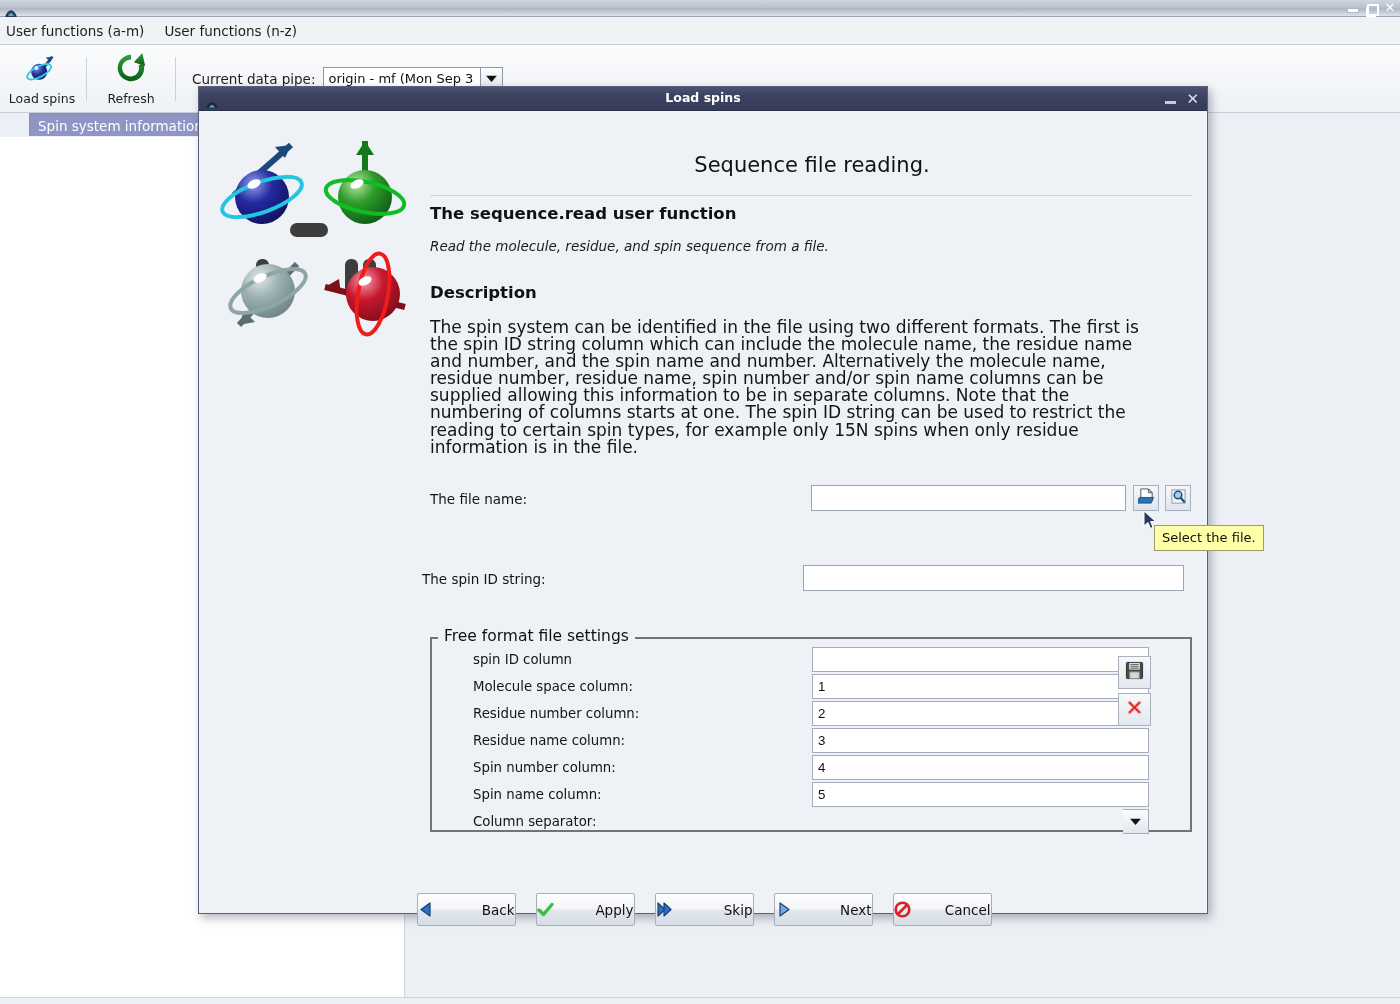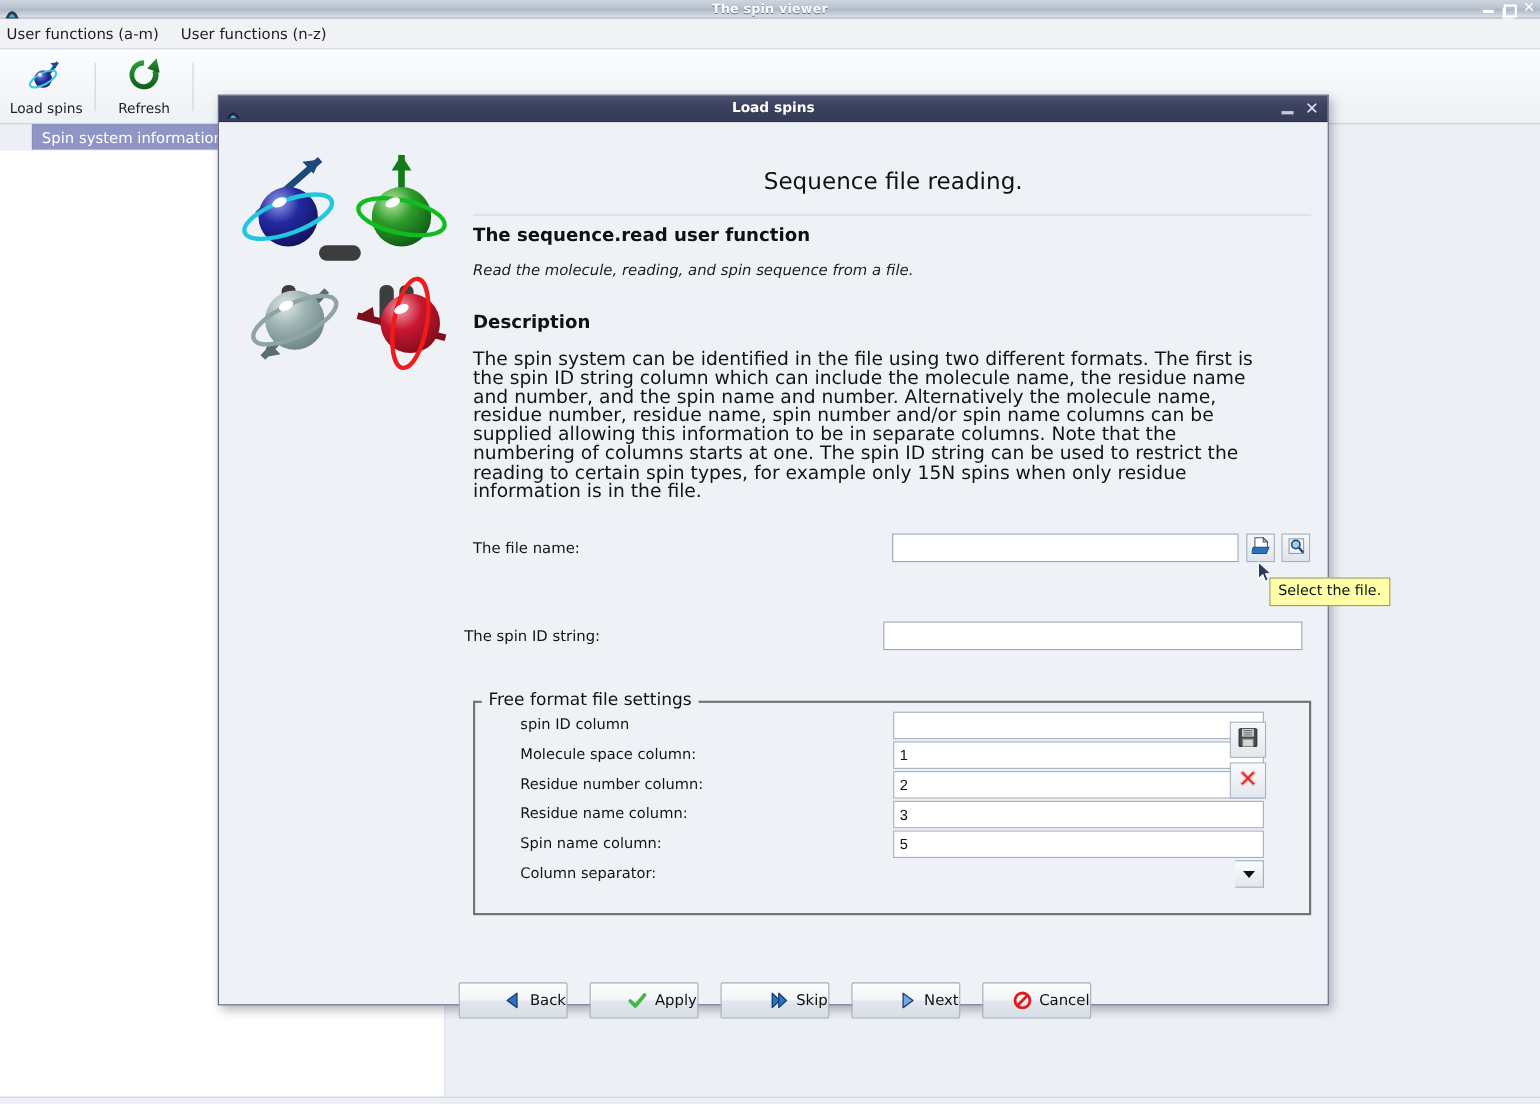--- a/index.html
+++ b/index.html
@@ -219,38 +219,37 @@
 
   
   #dlg-buttons {
     position: absolute; left: 0; top: 782px; width: 1010px;
     display: flex; justify-content: center; gap: 20px;
   }
   .dlg-btn {
     width: 99px; height: 33px;
     background: linear-gradient(to bottom,#fdfdfe 0%,#f3f5f8 48%,#e2e7ee 52%,#d7dde6 100%);
     border: 1px solid #a6aeba; border-radius: 2px;
-    display: flex; align-items: center; justify-content: flex-end; gap: 7px;
+    display: flex; align-items: center; justify-content: space-between; gap: 7px;
     font-size: 13.5px; color: #111; cursor: pointer;
   }
   .dlg-btn .bi { width: 17px; height: 17px; display: block; }
 </style>
 </head>
 <body>
 
 <div id="app-window">
 
   <div id="main-titlebar">
     <span class="mt-appicon">
       <svg viewBox="0 0 14 10" width="14" height="10">
         <path d="M1 9 C4 0, 10 0, 13 9 Z" fill="#2b3a52"></path>
         <path d="M4 8 C6 4, 8 4, 10 8 Z" fill="#3fb3c9"></path>
       </svg>
     </span>
-    <div class="mt-title">The spin viewer</div>
     <div class="mt-btns">
       <span class="winbtn min"></span>
       <span class="winbtn restore"></span>
       <span class="winbtn close">✕</span>
     </div>
   </div>
 
   <div id="menubar">
     <div class="menu-item">User functions (a-m)</div>
     <div class="menu-item">User functions (n-z)</div>
@@ -286,20 +285,31 @@
               <stop offset="100%" stop-color="#0d5c16"></stop>
             </linearGradient>
           </defs>
           <path d="M18 4 a14 14 0 1 0 13 9 l-5 2 a9 9 0 1 1 -8 -6 z" fill="url(#refgrad)"></path>
           <path d="M30 2 l3 14 l-12 -4 z" fill="url(#refgrad)"></path>
         </svg>
       </span>
       <span class="tb-label">Refresh</span>
     </div>
     <div class="tb-sep"></div>
+    <div id="pipe-area">
+      <span id="pipe-label">Current data pipe:</span>
+      <div id="pipe-combo">
+        <div class="pc-text">origin - mf (Mon Sep  3</div>
+        <div class="pc-arrow">
+          <svg viewBox="0 0 14 10" width="13" height="9">
+              <path d="M1 2 L13 2 L7 9 Z" fill="#111"></path>
+            </svg>
+        </div>
+      </div>
+    </div>
   </div>
 
   <div id="tabstrip">
     <div id="tab-spin-system">Spin system information</div>
   </div>
 
   <div id="left-panel"></div>
   <div id="right-panel"></div>
   <div id="bottom-edge"></div>
 </div>
@@ -374,21 +384,21 @@
         <path d="M119 158 l14 -8 l2 15 z" fill="#7d0f1a"></path>
         <circle cx="167" cy="165" r="27" fill="url(#gRed)"></circle>
         <ellipse cx="167" cy="165" rx="15" ry="41" transform="rotate(10 167 165)" fill="none" stroke="#f01b1b" stroke-width="4"></ellipse>
         <ellipse cx="159" cy="152" rx="7" ry="4" transform="rotate(-25 159 152)" fill="#ffffff"></ellipse>
       </svg>
     </div>
 
     <div id="dlg-heading">Sequence file reading.</div>
     <div id="dlg-rule"></div>
     <div id="fn-title">The sequence.read user function</div>
-    <div id="fn-desc">Read the molecule, reading, and spin sequence from a file.</div>
+    <div id="fn-desc">Read the molecule, residue, and spin sequence from a file.</div>
     <div id="desc-title">Description</div>
     <div id="desc-body">The spin system can be identified in the file using two different formats.  The first is the spin ID string column which can include the molecule name, the residue name and number, and the spin name and number.  Alternatively the molecule name, residue number, residue name, spin number and/or spin name columns can be supplied allowing this information to be in separate columns.  Note that the numbering of columns starts at one.  The spin ID string can be used to restrict the reading to certain spin types, for example only 15N spins when only residue information is in the file.</div>
 
     <div id="filename-row">
       <span class="field-label">The file name:</span>
       <input id="filename-input" type="text" value="" style="">
       <div class="icon-btn" id="btn-select-file">
         <span>
           <svg viewBox="0 0 18 18" width="17" height="17">
             <path d="M3 1 h8 l4 4 v6 h-12 z" fill="#ffffff" stroke="#4a5566" stroke-width="1"></path>
@@ -436,20 +446,24 @@
         <div class="ff-row">
           <span class="ff-label">Residue number column:</span>
           <input class="ff-input" type="text" value="2" style="">
         </div>
 
         <div class="ff-row">
           <span class="ff-label">Residue name column:</span>
           <input class="ff-input" type="text" value="3" style="">
         </div>
 
+        <div class="ff-row">
+          <span class="ff-label">Spin number column:</span>
+          <input class="ff-input" type="text" value="4" style="">
+        </div>
 
         <div class="ff-row">
           <span class="ff-label">Spin name column:</span>
           <input class="ff-input" type="text" value="5" style="">
         </div>
 
         <div class="ff-row combo">
           <span class="ff-label">Column separator:</span>
           <div class="ff-arrow">
             <svg viewBox="0 0 14 10" width="13" height="9">

